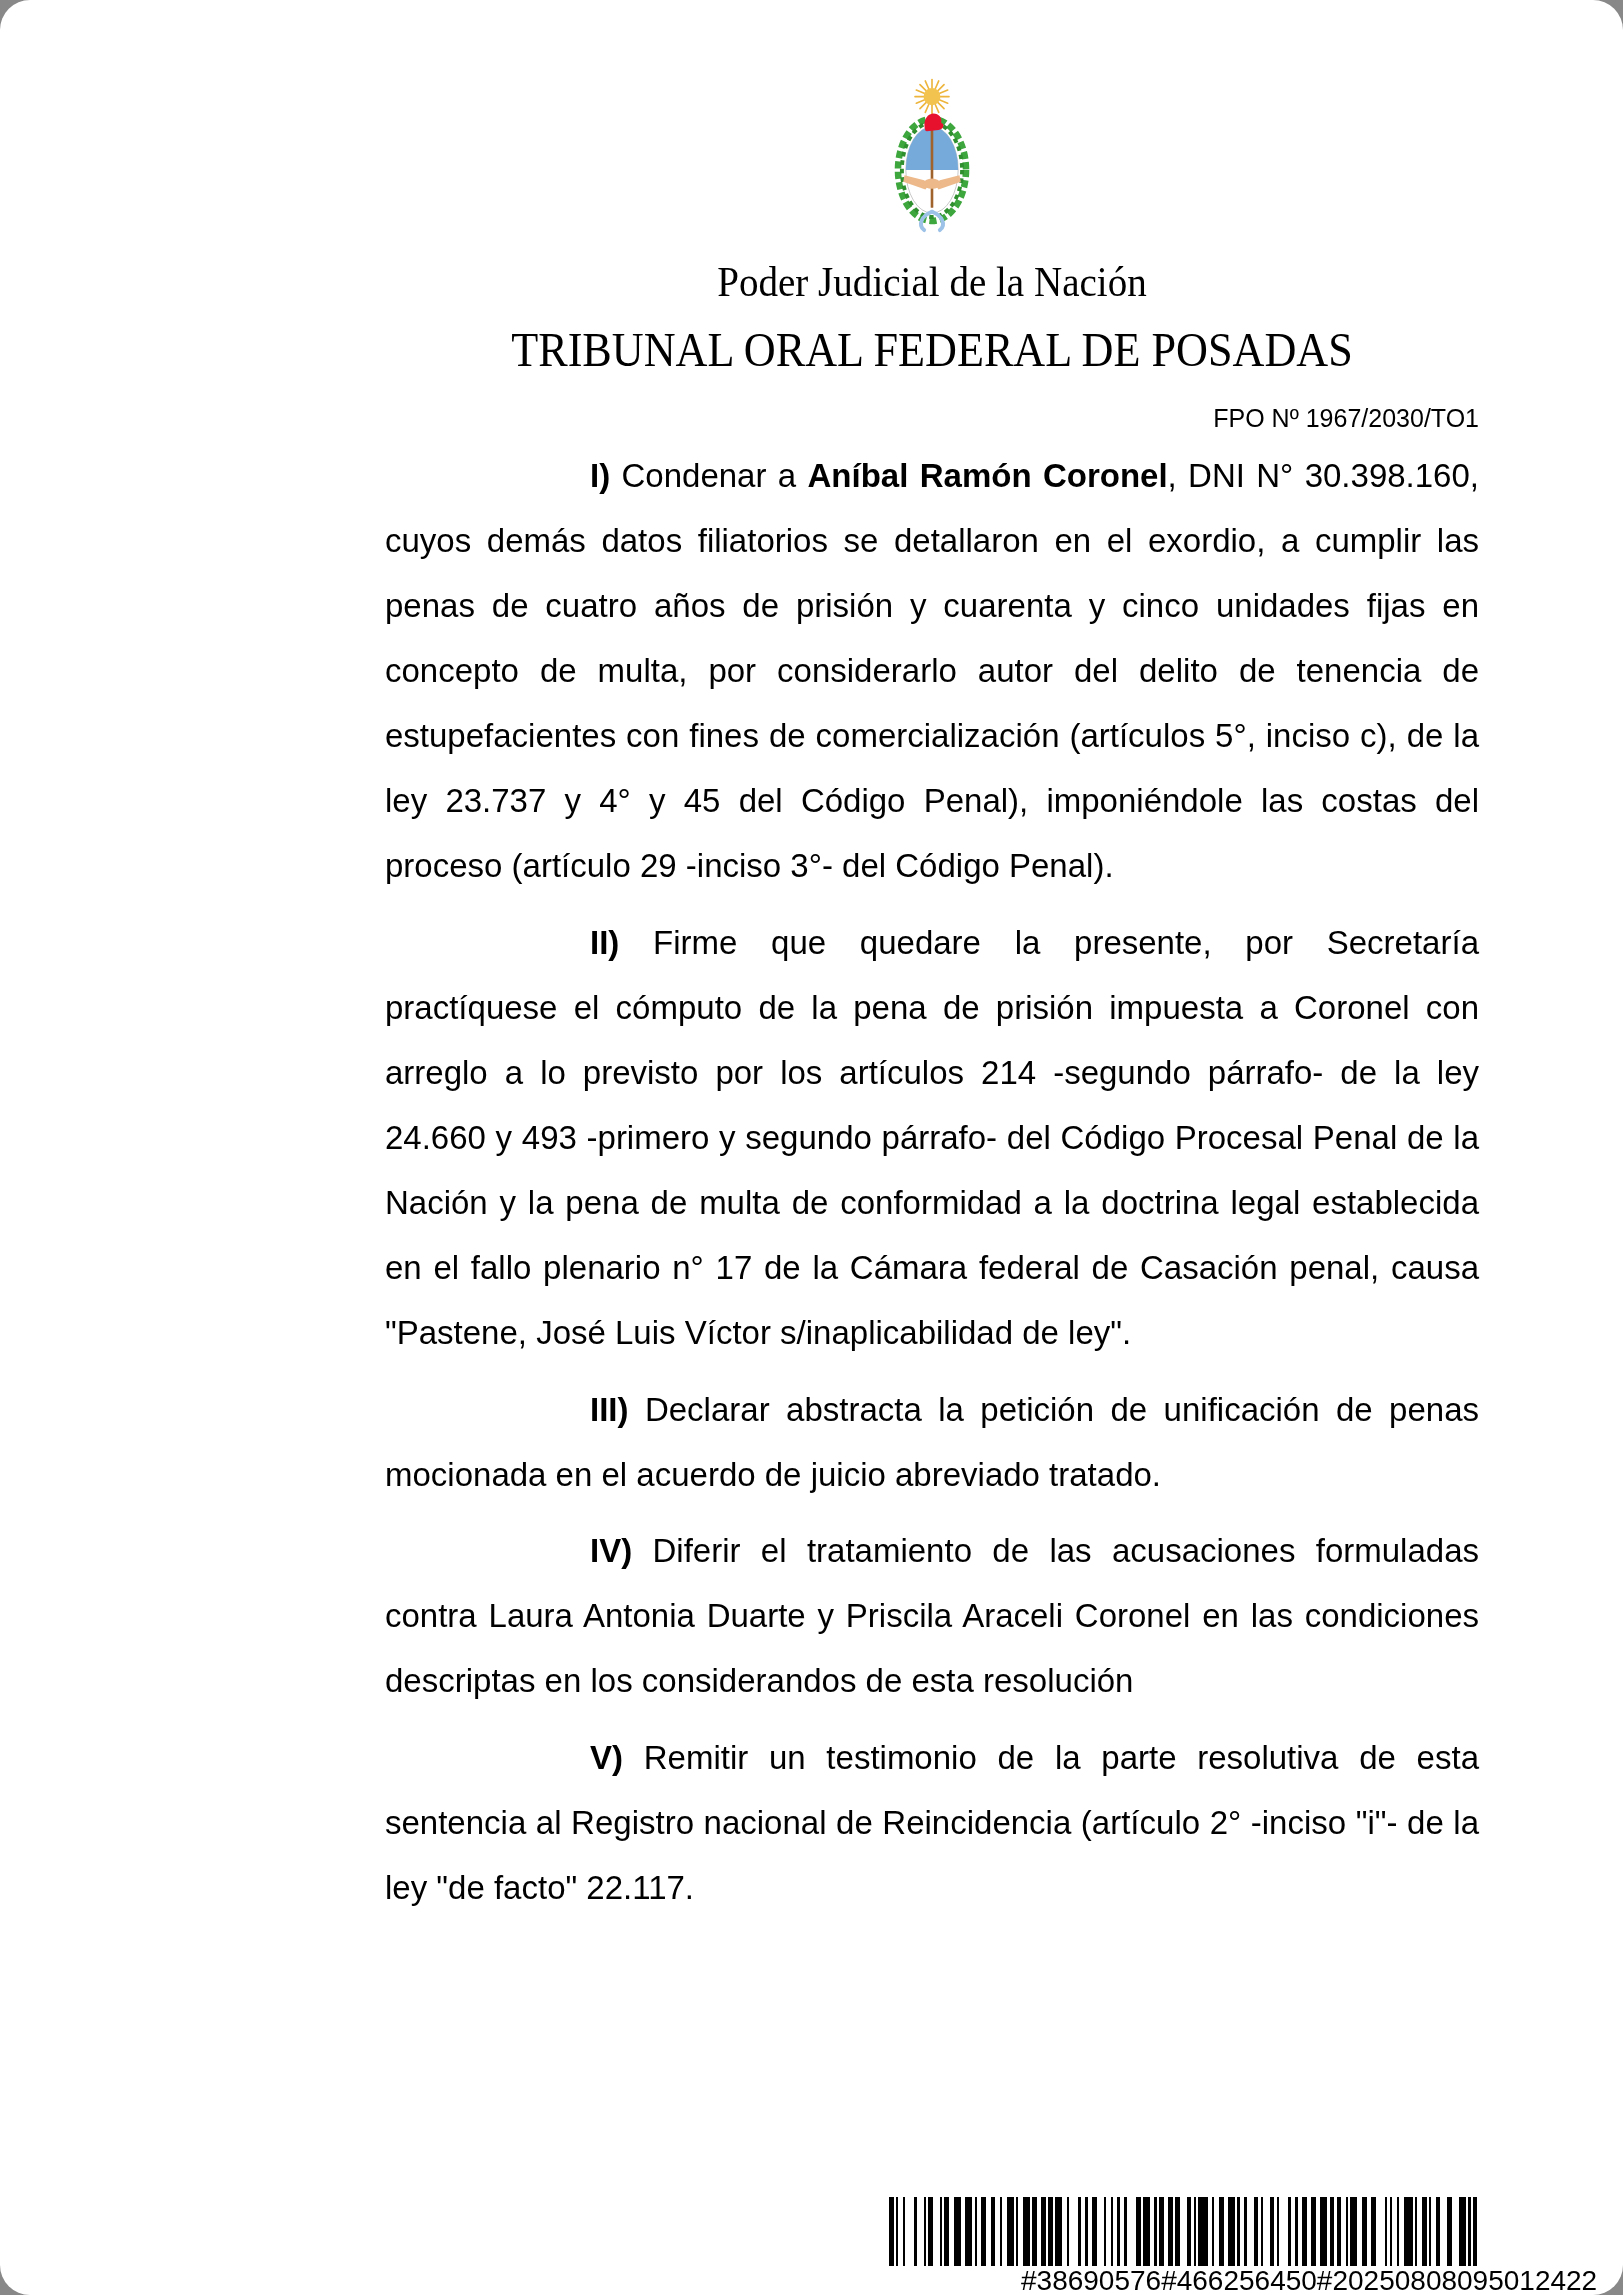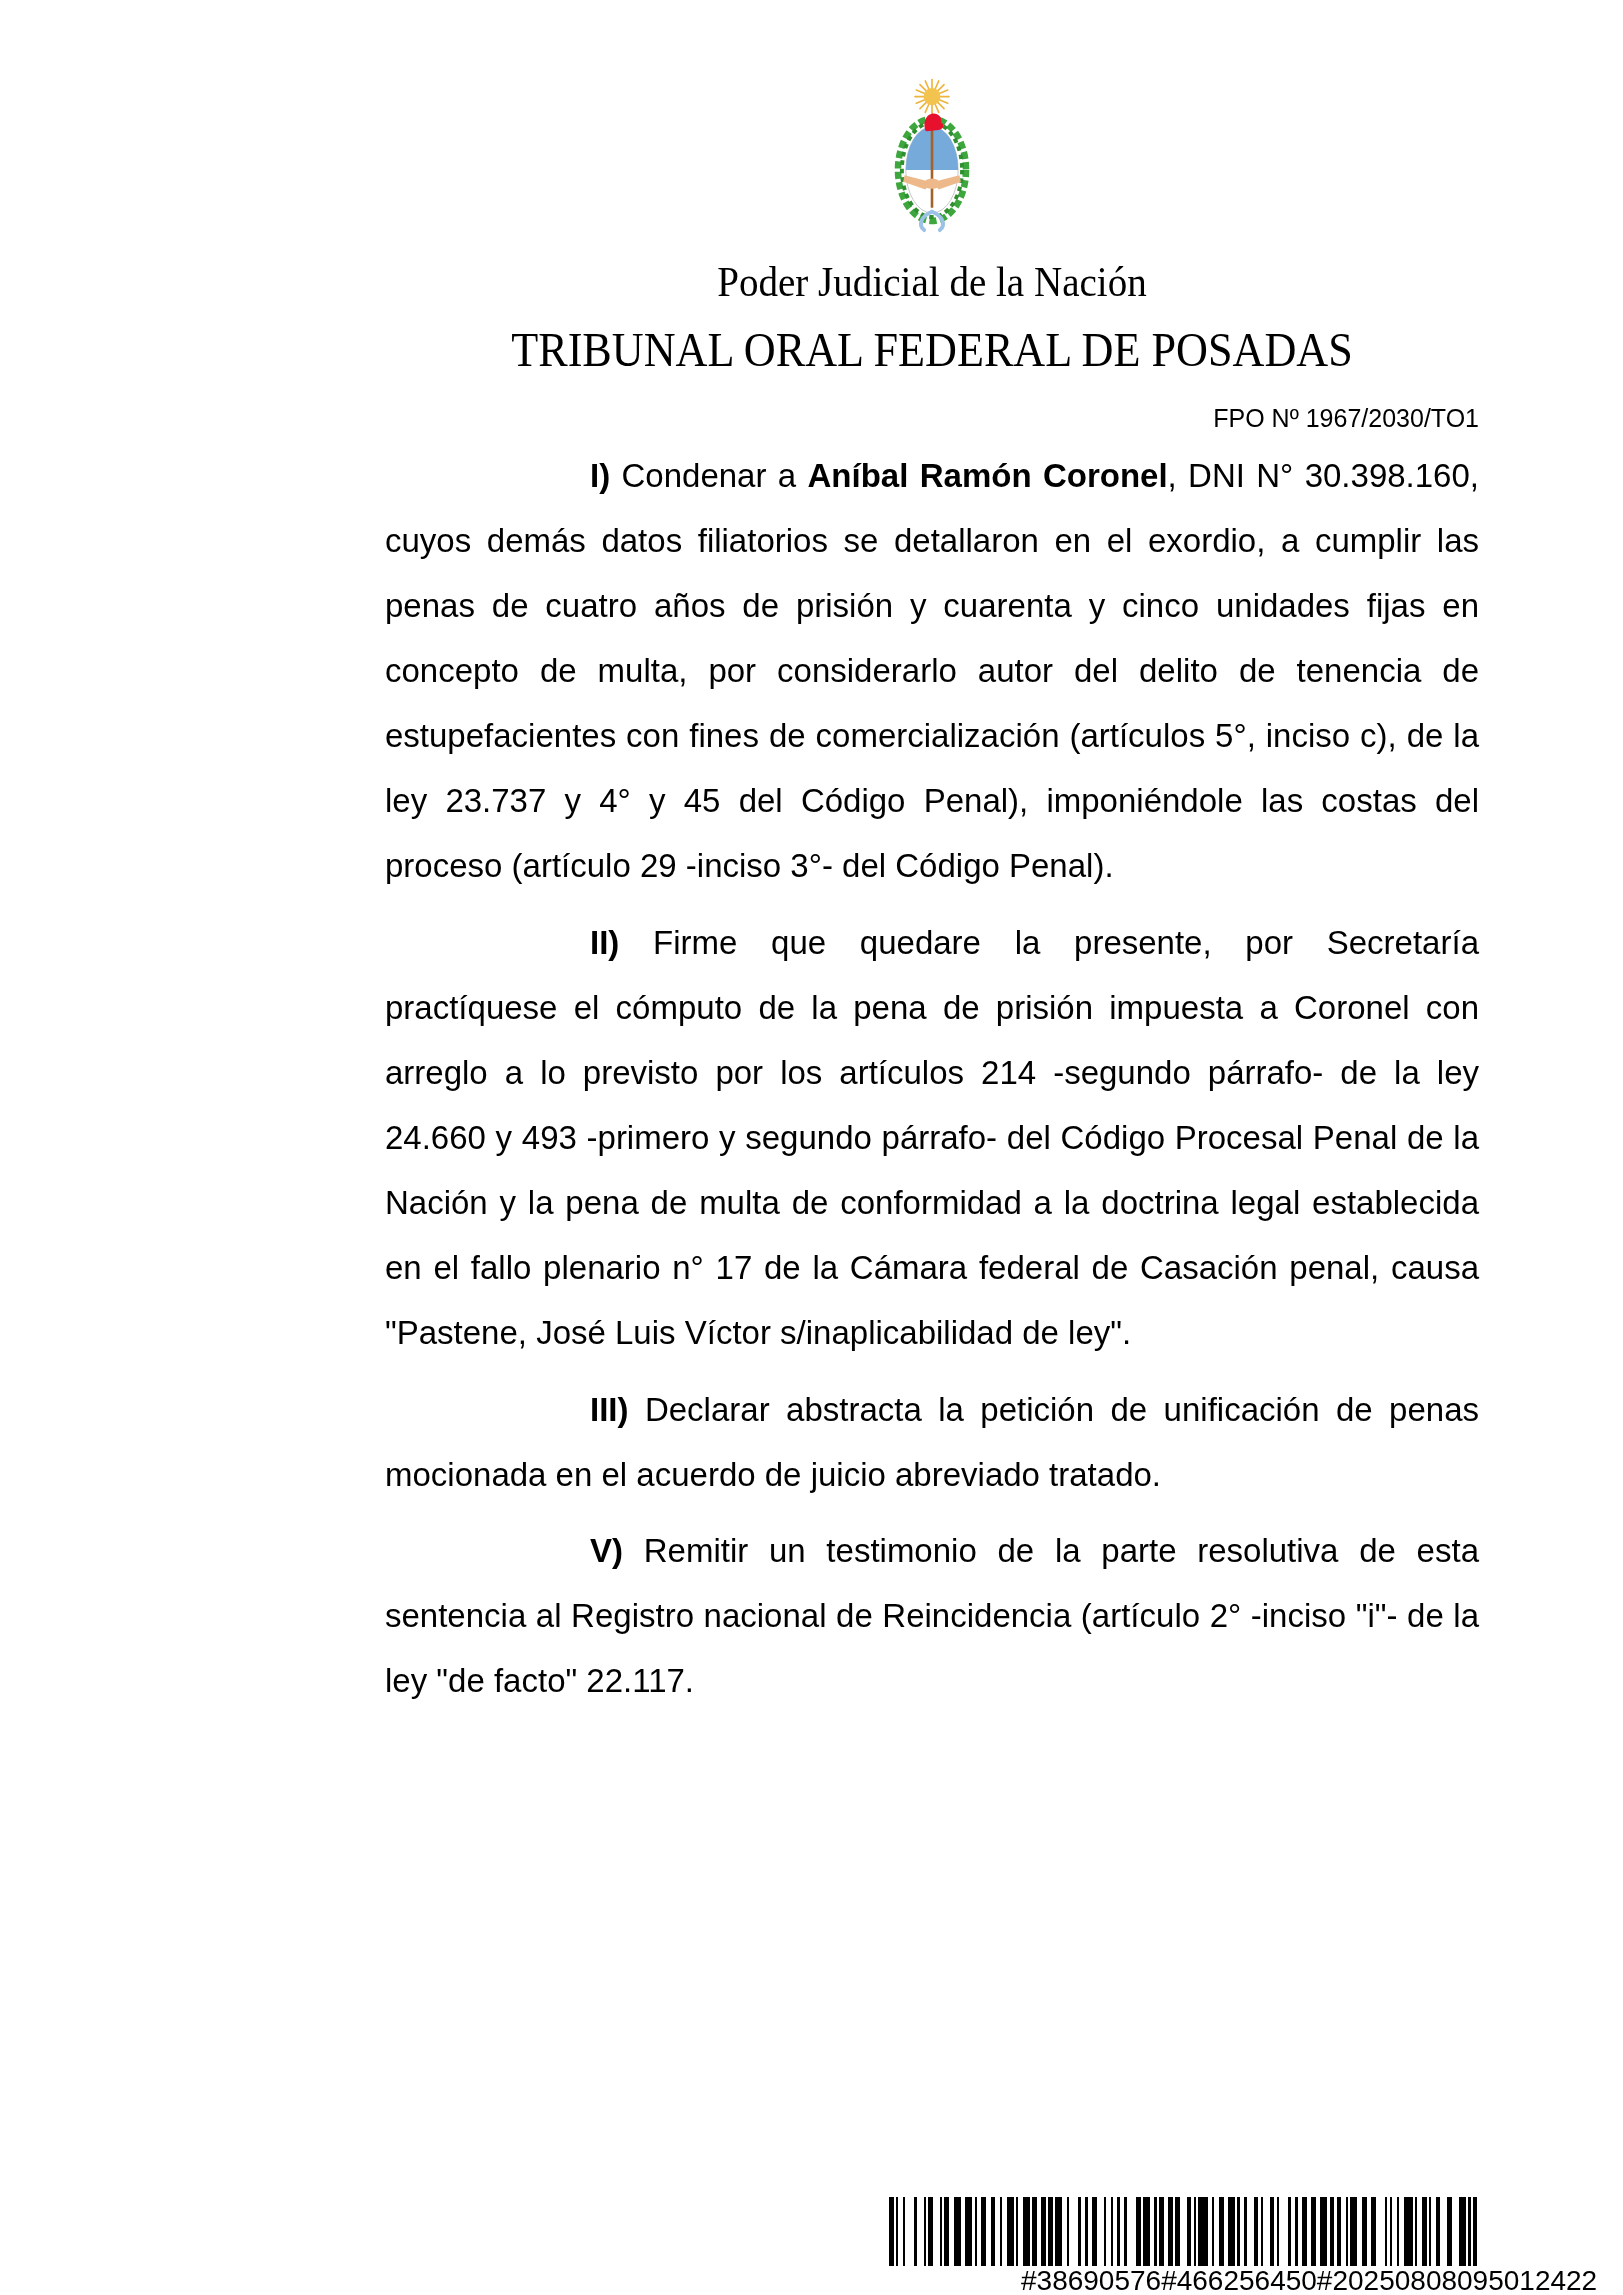--- a/index.html
+++ b/index.html
@@ -1,18 +1,18 @@
 <!DOCTYPE html>
 <html style="font-size:10.5px"><head>
 <meta charset="utf-8">
 <style>
   html,body{margin:0;padding:0;background:#888;}
   .page{
     position:relative;width:1623px;height:2295px;background:#ffffff;
-    font-family:"Liberation Sans",sans-serif;color:#000;overflow:hidden;margin:0 auto;
+    font-family:"Liberation Sans",sans-serif;color:#000;overflow:hidden;margin:0 auto;border-radius:30px;
   }
   .emblem{position:absolute;left:886px;top:77px;width:92px;height:157px;}
   .institution{
     position:absolute;left:385px;top:261px;width:1094px;text-align:center;
     font-family:"Liberation Serif",serif;font-size:42px;line-height:1;
     transform:scaleX(0.93);transform-origin:center;white-space:nowrap;
   }
   .tribunal{
     position:absolute;left:385px;top:326px;width:1094px;text-align:center;
     font-family:"Liberation Serif",serif;font-size:48px;line-height:1;
@@ -89,20 +89,21 @@
   <div class="institution">Poder Judicial de la Nación</div>
 
   <div class="tribunal">TRIBUNAL ORAL FEDERAL DE POSADAS</div>
 
   <div class="case-number">FPO Nº 1967/2030/TO1</div>
 
   <div class="body-text">
     <p class="para"><span class="b">I)</span><span> Condenar a </span><span class="b">Aníbal Ramón Coronel</span><span>, DNI N° 30.398.160, cuyos demás datos filiatorios se detallaron en el exordio, a cumplir las penas de cuatro años de prisión y cuarenta y cinco unidades fijas en concepto de multa, por considerarlo autor del delito de tenencia de estupefacientes con fines de comercialización (artículos 5°, inciso c), de la ley 23.737 y 4° y 45 del Código Penal), imponiéndole las costas del proceso (artículo 29 -inciso 3°- del Código Penal).</span></p>
     <p class="para"><span class="b">II)</span><span> Firme que quedare la presente, por Secretaría practíquese el cómputo de la pena de prisión impuesta a Coronel con arreglo a lo previsto por los artículos 214 -segundo párrafo- de la ley 24.660 y 493 -primero y segundo párrafo- del Código Procesal Penal de la Nación y la pena de multa de conformidad a la doctrina legal establecida en el fallo plenario n° 17 de la Cámara federal de Casación penal, causa "Pastene, José Luis Víctor s/inaplicabilidad de ley".</span></p>
     <p class="para"><span class="b">III)</span><span> Declarar abstracta la petición de unificación de penas mocionada en el acuerdo de juicio abreviado tratado.</span></p>
+    <p class="para"><span class="b">IV)</span><span> Diferir el tratamiento de las acusaciones formuladas contra Laura Antonia Duarte y Priscila Araceli Coronel en las condiciones descriptas en los considerandos de esta resolución</span></p>
     <p class="para"><span class="b">V)</span><span> Remitir un testimonio de la parte resolutiva de esta sentencia al Registro nacional de Reincidencia (artículo 2° -inciso "i"- de la ley "de facto" 22.117.</span></p>
   </div>
 
   <div class="barcode">
     <div class="barcode-bars">
         <span class="bc-bar" style="width: 4.6px;"></span>
         <span class="bc-space" style="width: 2.3px;"></span>
         <span class="bc-bar" style="width: 2.3px;"></span>
         <span class="bc-space" style="width: 4.6px;"></span>
         <span class="bc-bar" style="width: 2.3px;"></span>

